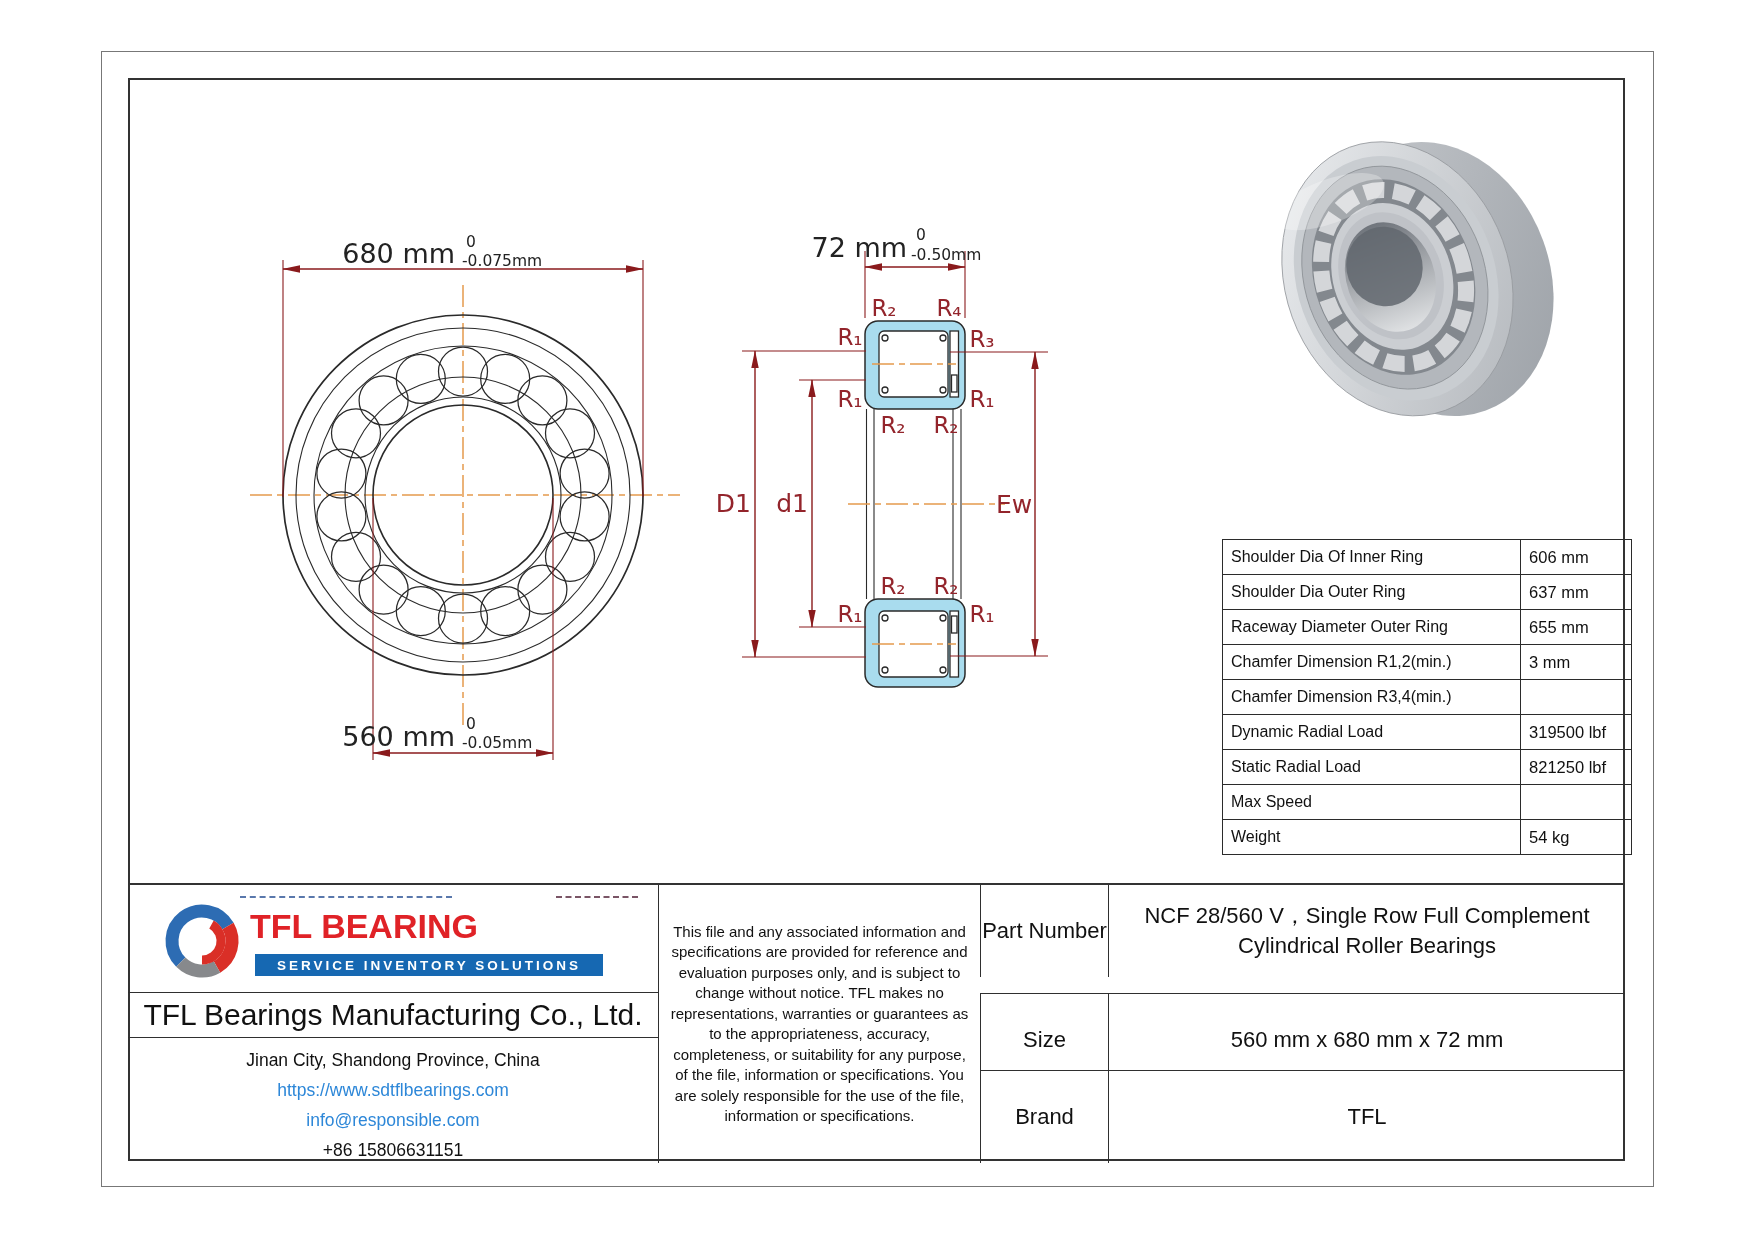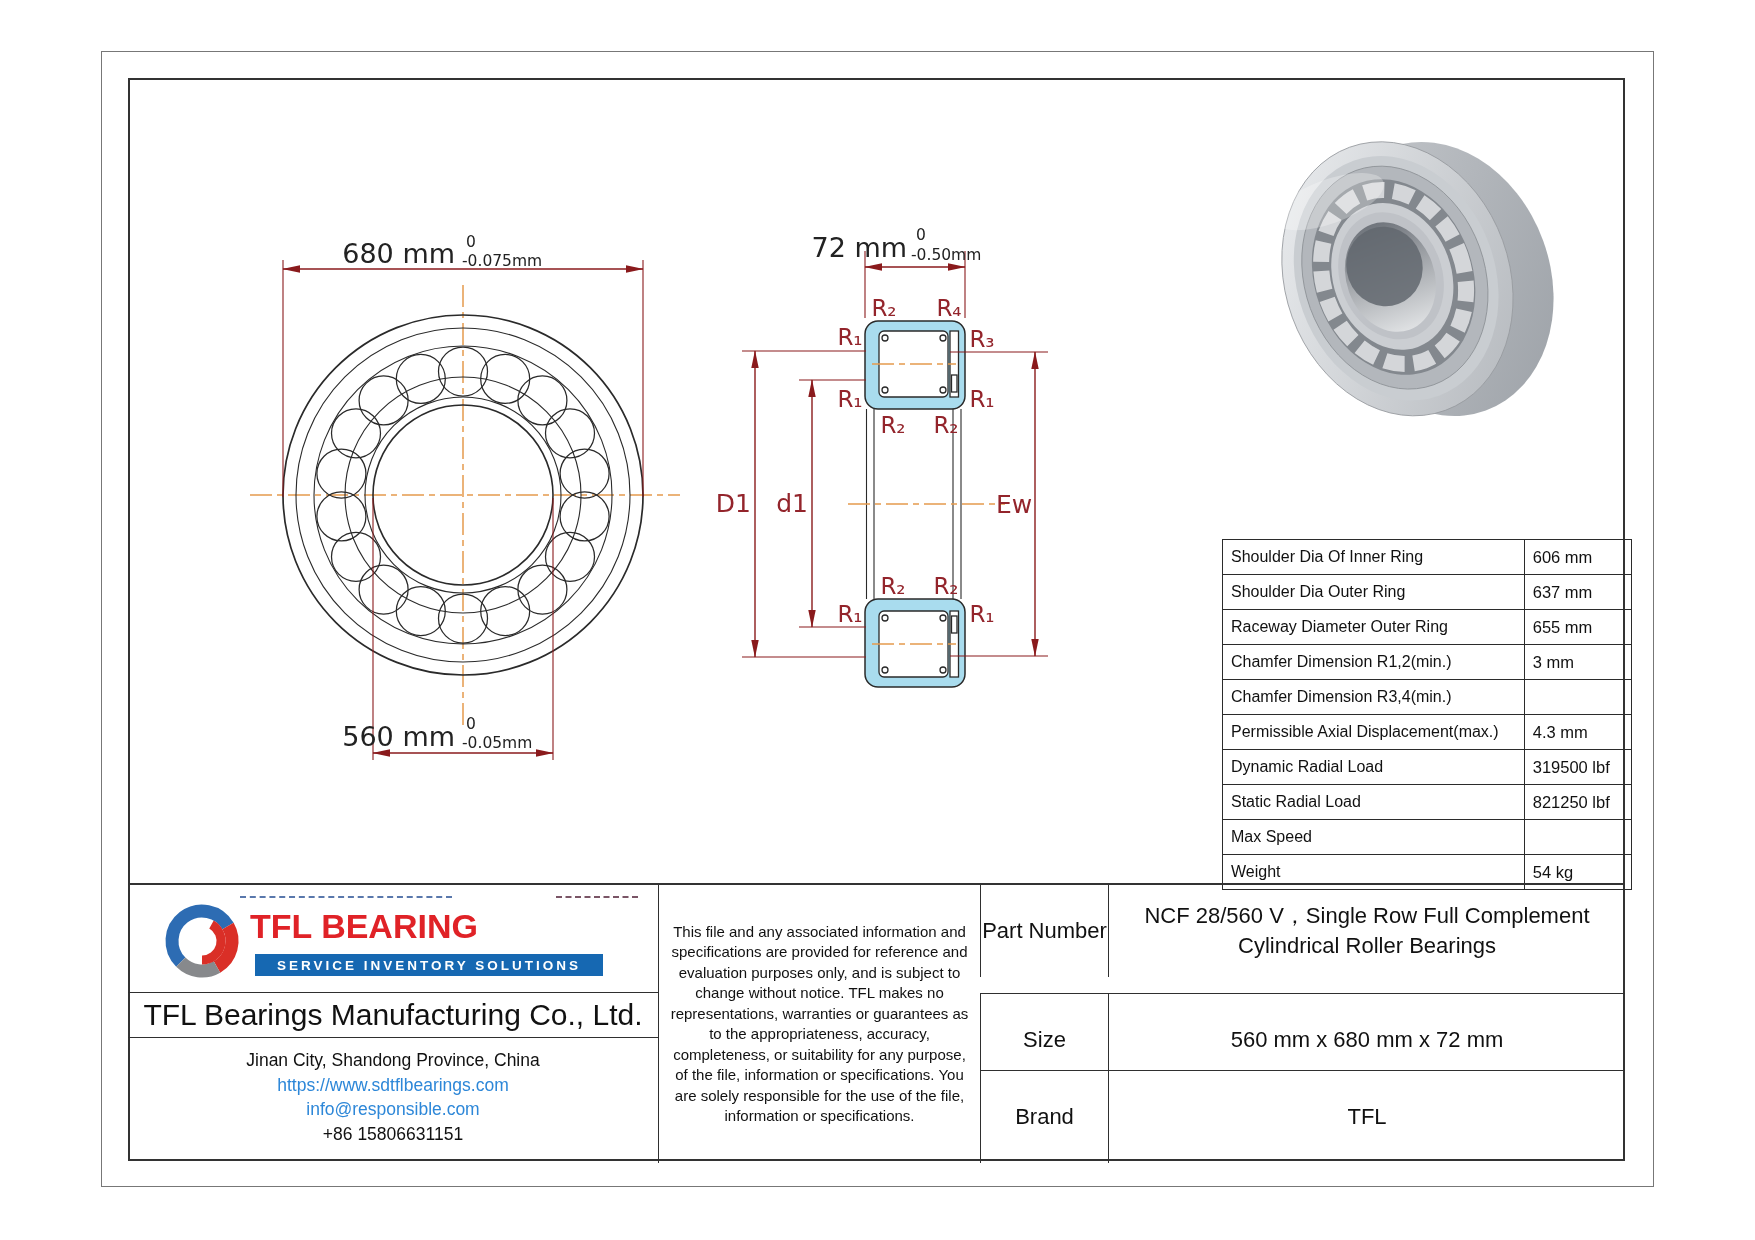--- a/index.html
+++ b/index.html
@@ -31,21 +31,21 @@
   .spec-table td.val{width:107px;font-size:16.5px;}
   .spec-table td.lab{width:303px;}
 
   
   .title-block{left:128px;top:883px;width:1497px;height:278px;border-top:2px solid #333;}
   .cell{position:absolute;box-sizing:border-box;display:flex;align-items:center;justify-content:center;}
   .bl{border-left:1.5px solid #2f2f2f;}
   .bt{border-top:1.5px solid #2f2f2f;}
   .cell-logo{left:0;top:0;width:530px;height:107px;display:block;}
   .cell-company{left:0;top:107px;width:530px;height:45px;font-size:30px;color:#111;}
-  .cell-address{left:0;top:152px;width:530px;height:126px;flex-direction:column;justify-content:flex-start;
+  .cell-address{left:0;top:152px;width:530px;height:126px;flex-direction:column;justify-content:space-between;
                 padding-top:10px;font-size:17.5px;line-height:24.5px;color:#111;}
   .cell-disclaimer{left:530px;top:0;width:322px;height:278px;font-size:15px;line-height:20.5px;
                    color:#111;text-align:center;padding:0 8px;}
   .cell-disclaimer .txt{width:305px;}
   .lab-cell{left:852px;width:128px;font-size:22px;color:#111;}
   .val-cell{left:980px;width:517px;font-size:22px;color:#111;text-align:center;}
   .row1{top:0;height:92px;} .row2{top:92px;height:93px;margin-top:16px;} .row3{top:185px;height:93px;}
   .partnum-val{width:450px;line-height:30px;font-size:22px;}
 
   .link{color:var(--link-blue);}
@@ -232,24 +232,20 @@
         </tr>
       <tr>
           <td class="lab">Chamfer Dimension R1,2(min.)</td>
           <td class="val">3 mm</td>
         </tr>
       <tr>
           <td class="lab">Chamfer Dimension R3,4(min.)</td>
           <td class="val"></td>
         </tr>
       <tr>
-          <td class="lab">Permissible Axial Displacement(max.)</td>
-          <td class="val">4.3 mm</td>
-        </tr>
-      <tr>
           <td class="lab">Dynamic Radial Load</td>
           <td class="val">319500 lbf</td>
         </tr>
       <tr>
           <td class="lab">Static Radial Load</td>
           <td class="val">821250 lbf</td>
         </tr>
       <tr>
           <td class="lab">Max Speed</td>
           <td class="val"></td>

